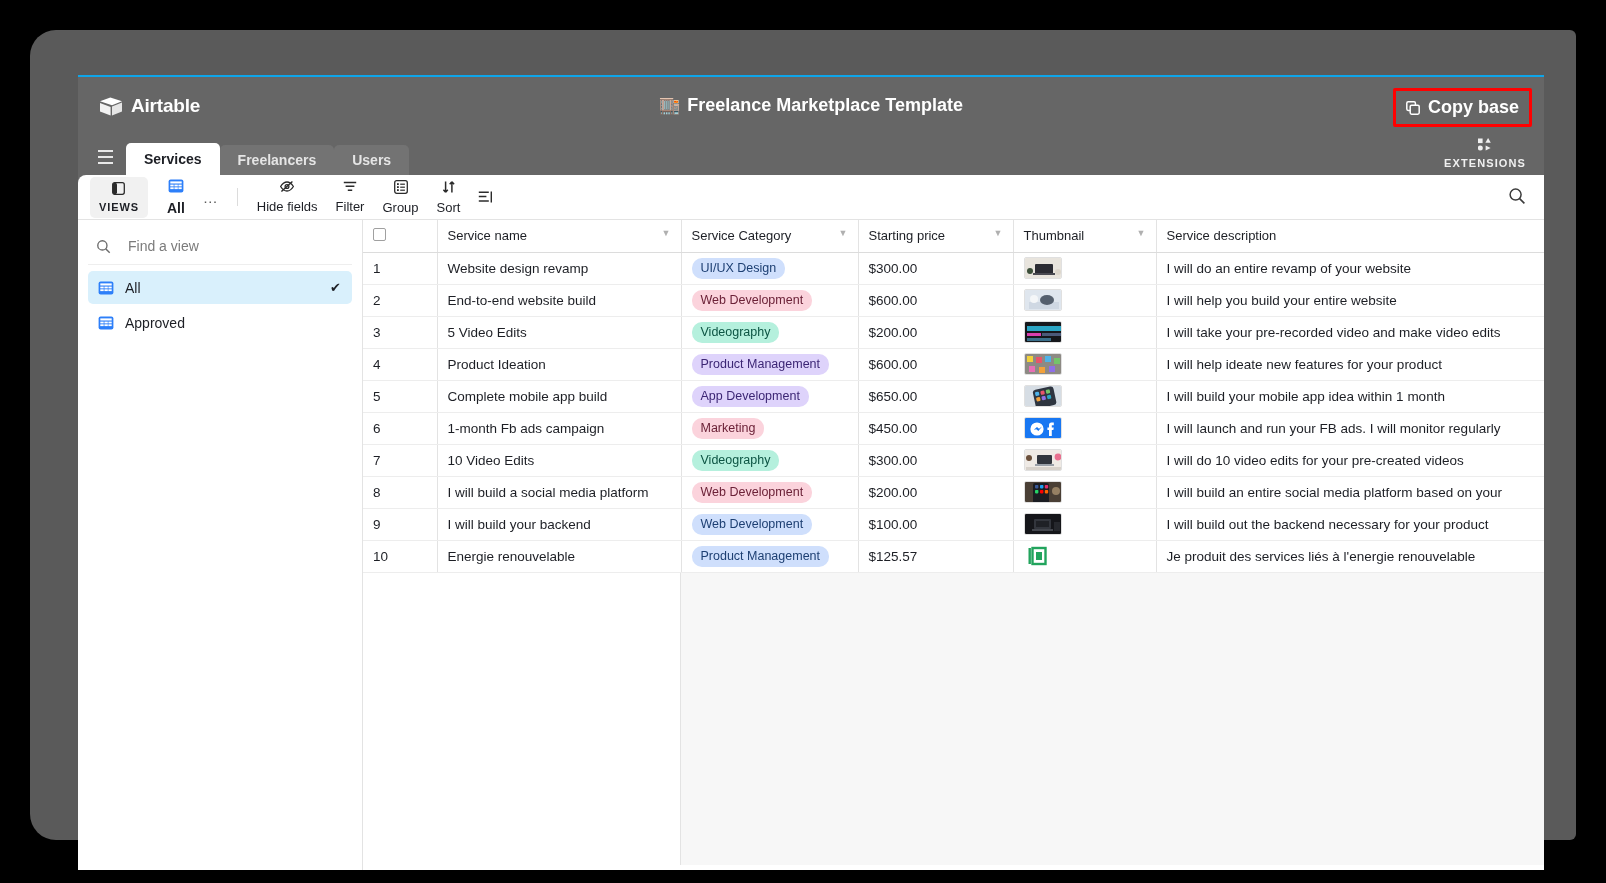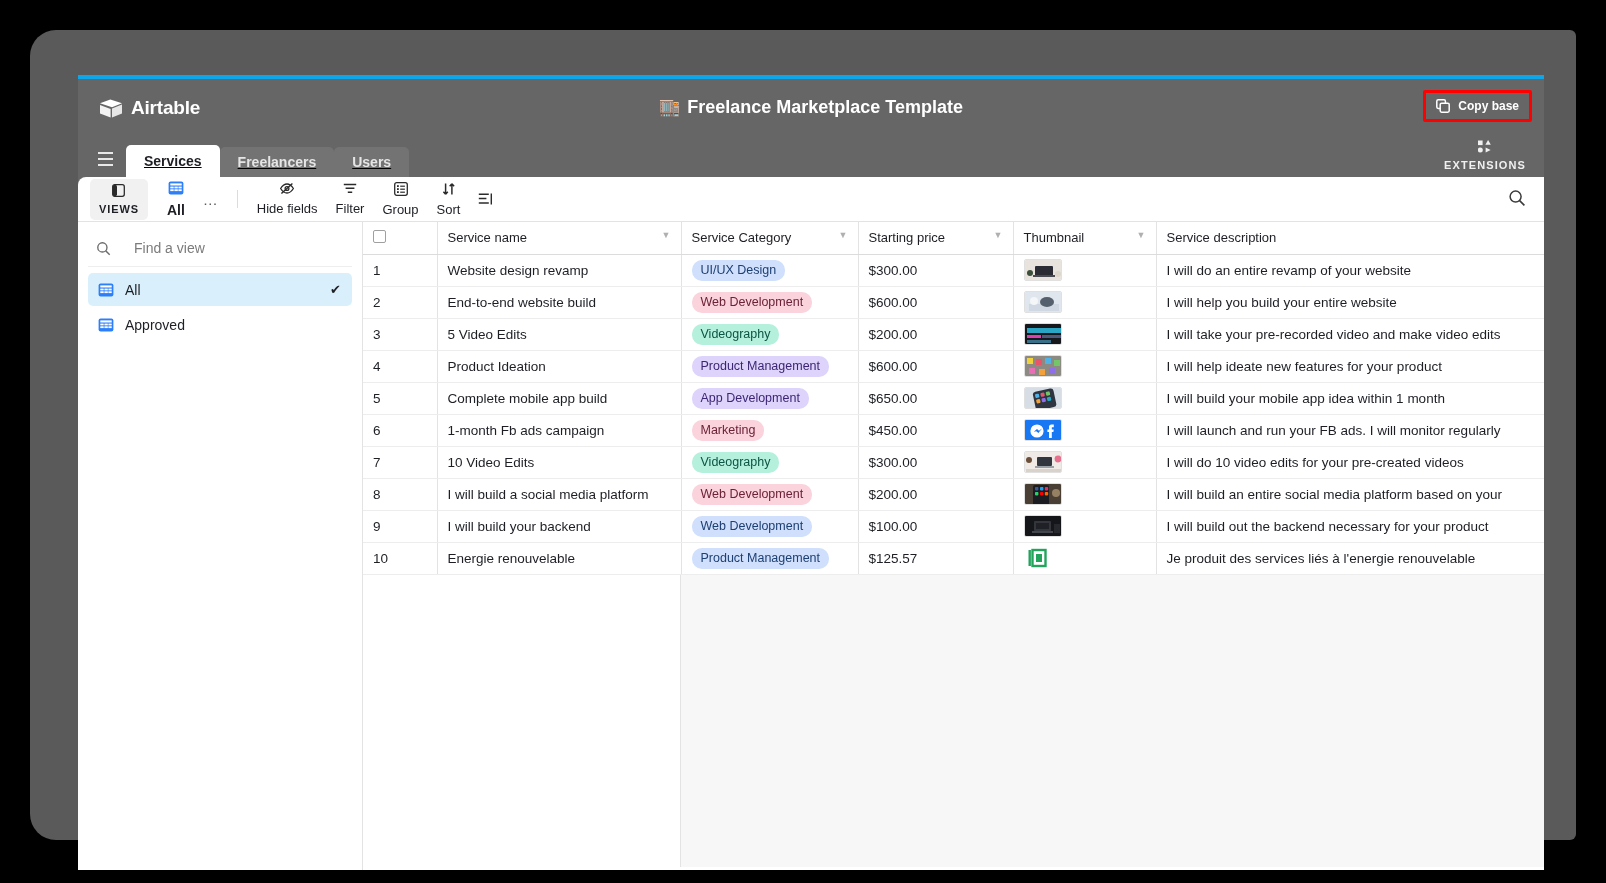--- a/index.html
+++ b/index.html
@@ -23,24 +23,23 @@
     left: 30px; top: 30px;
     width: 1546px; height: 810px;
     background: #5a5a5a;
     border-radius: 26px 6px 6px 26px;
   }
   .frame-inner {
     position: absolute;
     left: 48px; top: 45px;
     width: 1466px; height: 795px;
     background: #666666;
-    border-top: 4px solid #0ea5e9;
+    border-top: 2px solid #0ea5e9;
     border-radius: 0;
     overflow: hidden;
-    text-decoration: underline;
   }
 
   
   .topbar {
     position: relative;
     height: 62px;
     background: #666666;
   }
   .brand {
     position: absolute; left: 21px; top: 18px;
@@ -60,21 +59,21 @@
   .base-title .emoji { font-size: 17px; margin-right: 7px; }
 
   .copy-base-wrap {
     position: absolute; right: 12px; top: 11px;
     border: 3px solid #ff0000;
     border-radius: 2px;
     padding: 4px 6px;
   }
   .copy-base {
     display: flex; align-items: center; gap: 8px;
-    color: #fff; font-size: 12px; font-weight: 600;
+    color: #fff; font-size: 18px; font-weight: 600;
     background: transparent; border: none;
     cursor: pointer; padding: 2px 4px;
     font-family: "Liberation Sans", sans-serif;
   }
 
   
   .tabstrip {
     position: relative;
     height: 36px;
     background: #666666;
@@ -158,21 +157,21 @@
   }
 
   
   .sidebar {
     width: 285px; flex: 0 0 285px;
     border-right: 1px solid #e3e3e3;
     padding: 10px 10px 0 10px;
     background: #ffffff;
   }
   .find-view {
-    display: flex; align-items: center; gap: 23px;
+    display: flex; align-items: center; gap: 17px;
     padding: 8px 8px 10px 8px;
     border-bottom: 1px solid #eeeeee;
     margin-bottom: 6px;
   }
   .find-view input {
     border: none; outline: none;
     font-size: 14px; color: #1d1f25;
     font-family: "Liberation Sans", sans-serif;
     width: 100%; background: transparent;
   }

